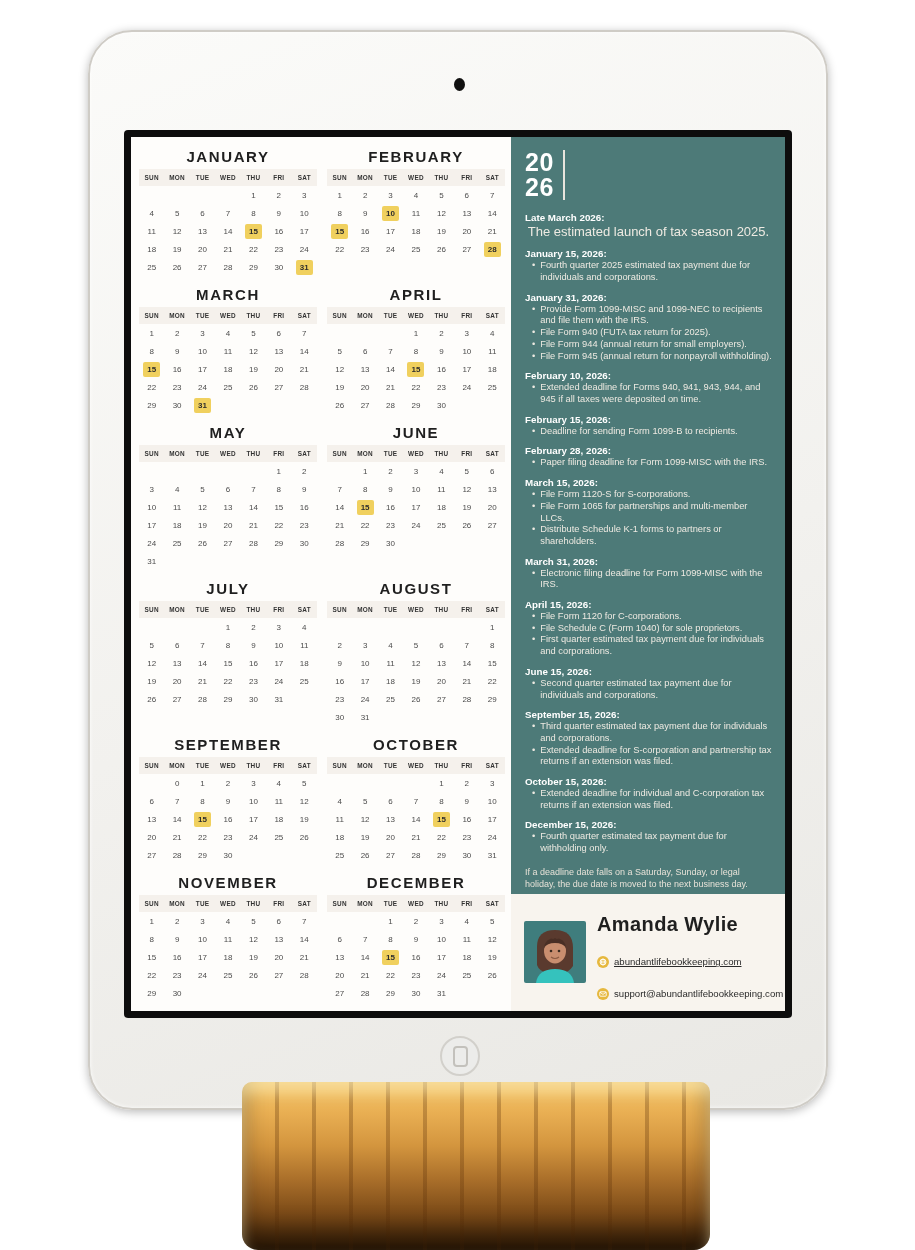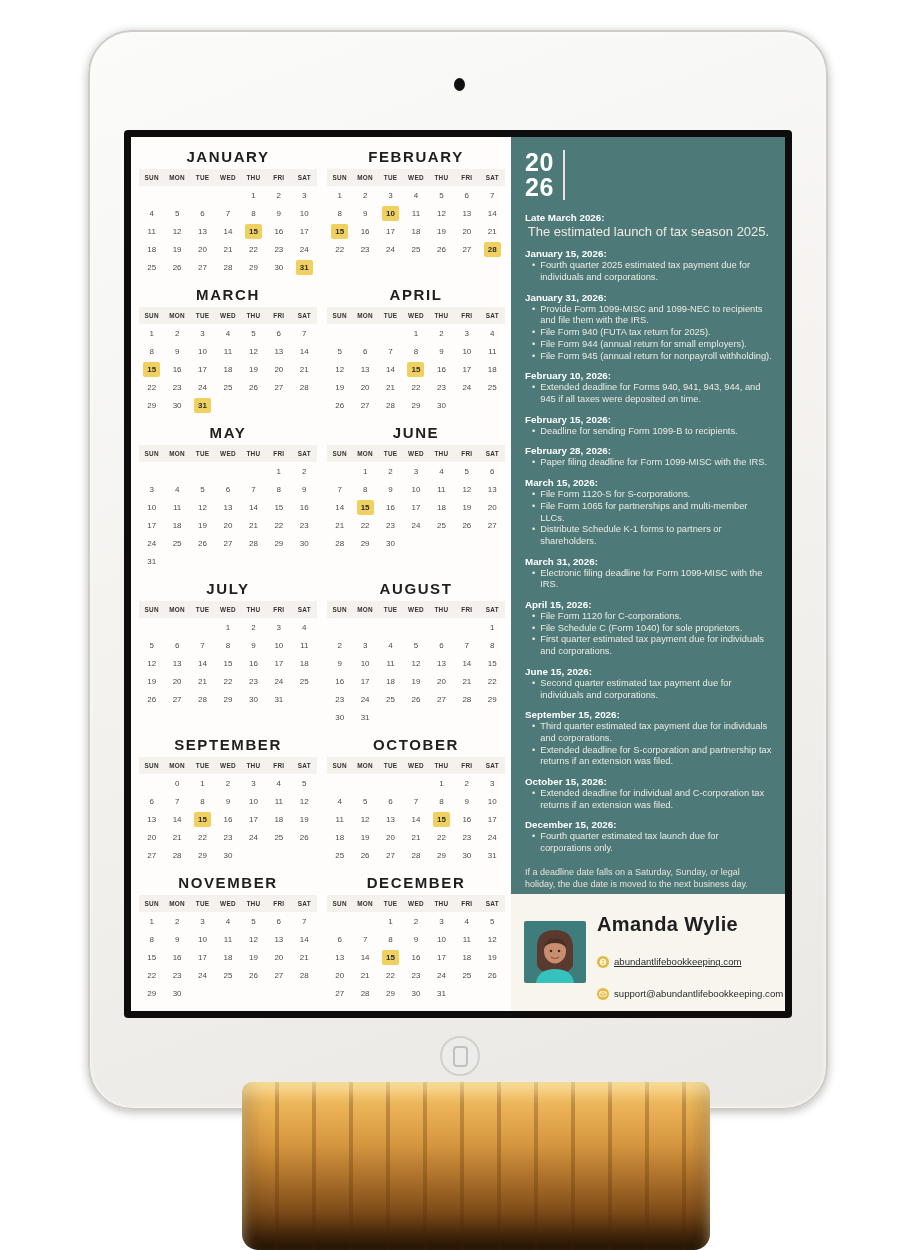--- a/index.html
+++ b/index.html
@@ -1482,21 +1482,21 @@
                   <div class="sec-h">October 15, 2026:</div>
                   <div class="sec-b">
                     <span class="dot">•</span>
                     <span class="btx">Extended deadline for individual and C-corporation tax returns if an extension was filed.</span>
                   </div>
                 </div>
                 <div class="sec">
                   <div class="sec-h">December 15, 2026:</div>
                   <div class="sec-b">
                     <span class="dot">•</span>
-                    <span class="btx">Fourth quarter estimated tax launch due for corporations only.</span>
+                    <span class="btx">Fourth quarter estimated tax payment due for withholding only.</span>
                   </div>
                 </div>
               </div>
 
             <div class="note">If a deadline date falls on a Saturday, Sunday, or legal holiday, the due date is moved to the next business day.</div>
           </div>
 
           <div class="contact">
             <div class="avatar">
               <svg width="62" height="62" viewBox="0 0 62 62">

